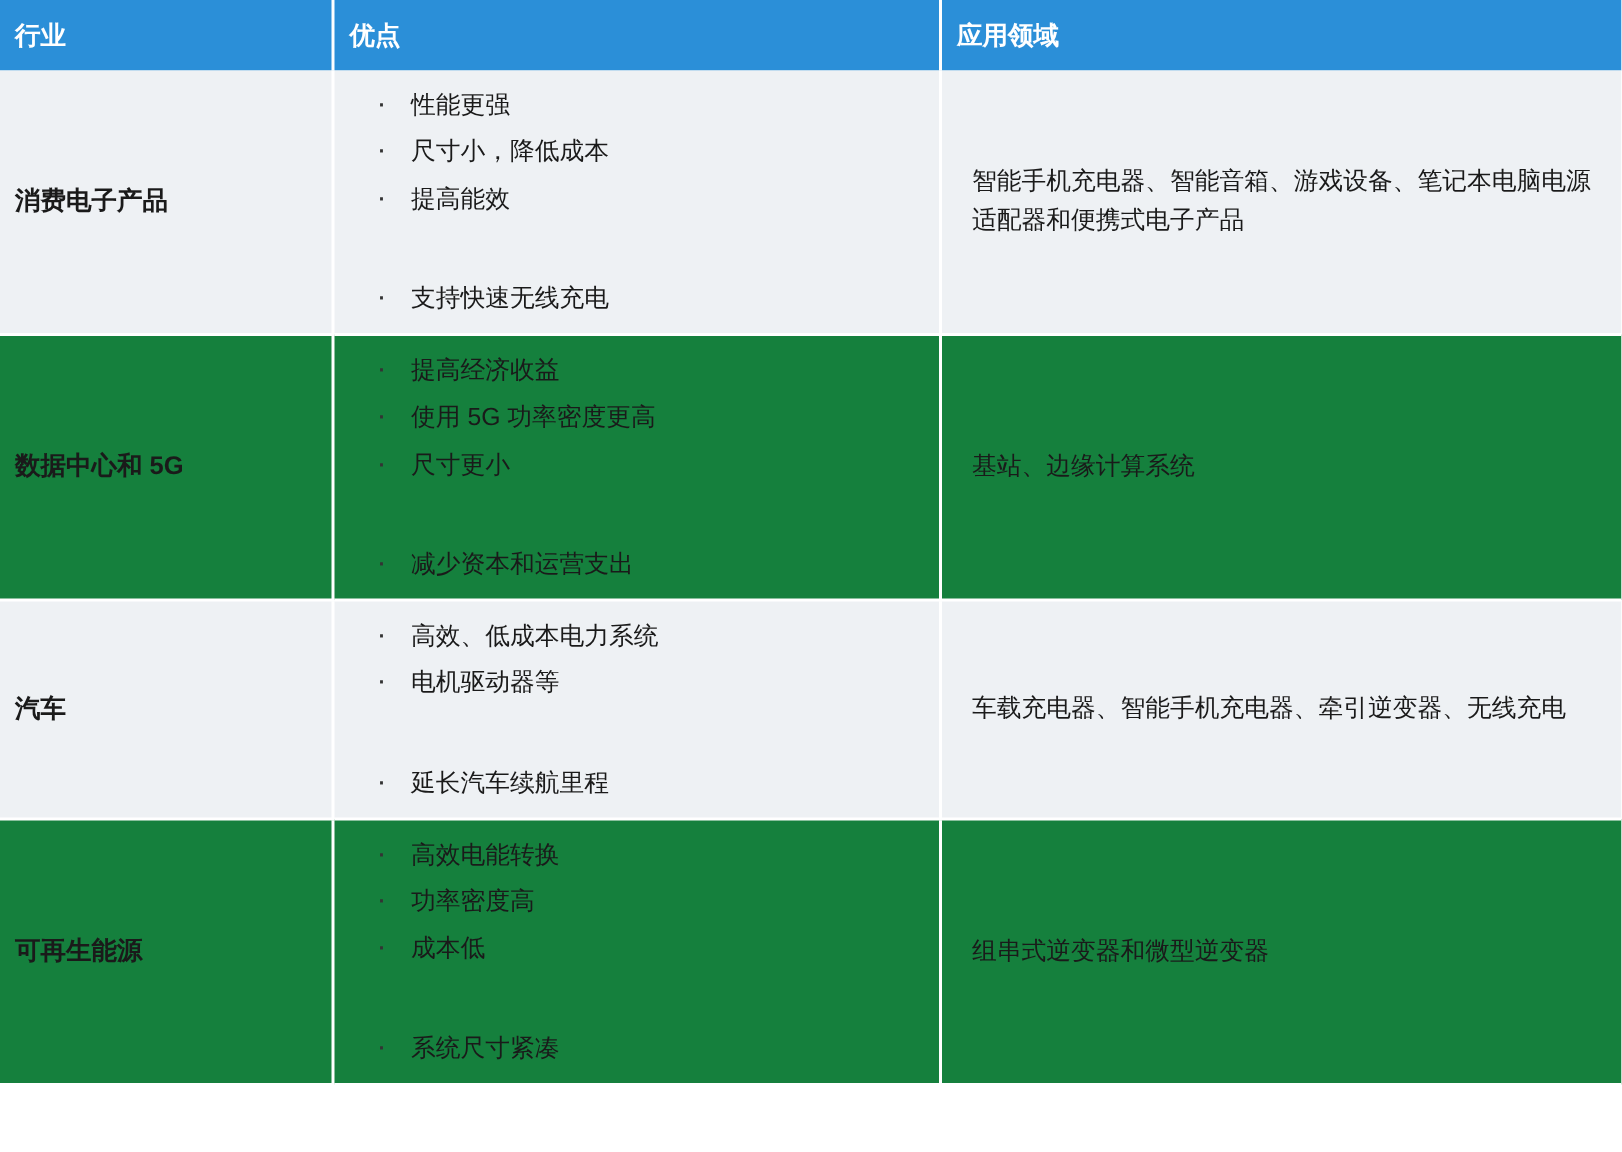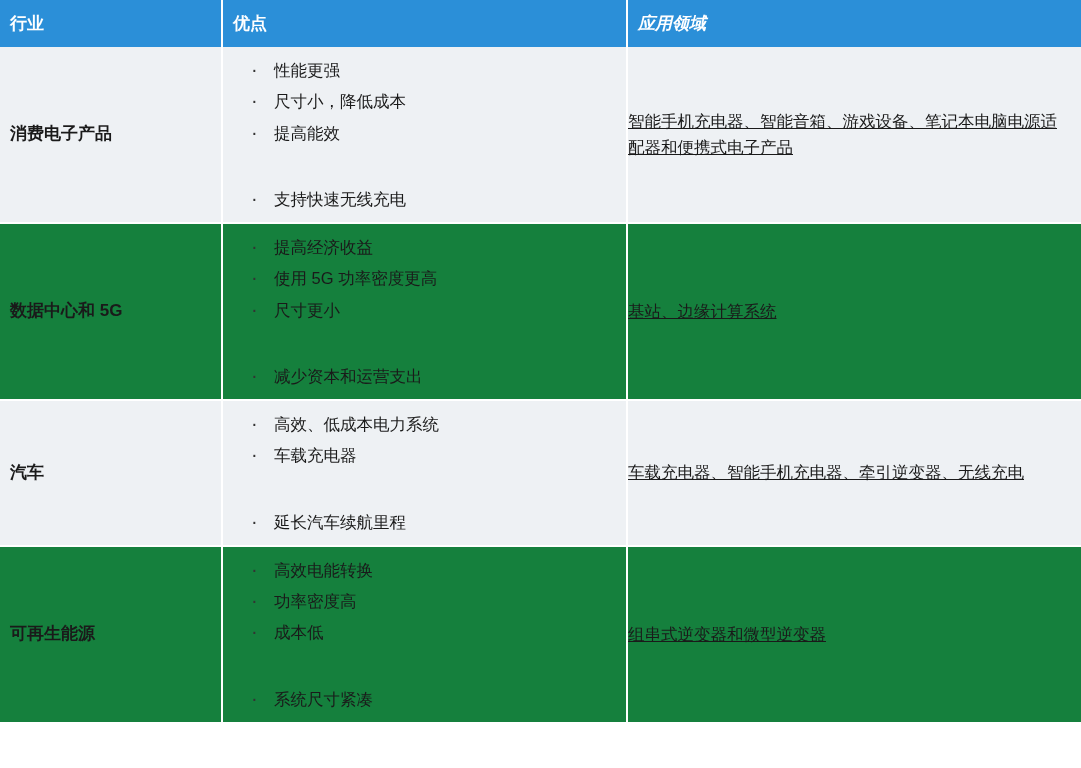--- a/index.html
+++ b/index.html
@@ -31,21 +31,21 @@
     background: #2b8fd8;
     color: #ffffff;
     font-size: 17px;
     font-weight: bold;
     text-align: left;
     padding: 9px 10px 10px 10px;
     border-right: 2px solid #ffffff;
     vertical-align: middle;
     height: 28px;
   }
-  thead th:last-child { border-right: none; font-style: italic; }
+  thead th:last-child { border-right: none; }
 
   tbody td {
     vertical-align: middle;
     border-right: 2px solid #ffffff;
     border-bottom: 2px solid #ffffff;
     padding: 8px 12px;
     font-size: 16.5px;
     color: #1a1a1a;
     line-height: 1.55;
   }
@@ -53,21 +53,21 @@
 
   tbody tr.row-light td { background: #eef1f4; }
   tbody tr.row-blue  td { background: #15803d; }
 
   td.industry {
     font-weight: bold;
     font-size: 17px;
     padding-left: 10px;
   }
   td.benefits { padding-left: 18px; }
-  td.apps { padding-left: 0; text-decoration: underline; }
+  td.apps { padding-left: 20px; }
 
   ul.bullets {
     margin: 0;
     padding: 0;
     list-style: none;
   }
   ul.bullets li {
     position: relative;
     padding-left: 33px;
     margin: 9px 0;
@@ -136,21 +136,21 @@
         <td class="apps">
           <span class="apps-text">基站、边缘计算系统</span>
         </td>
       </tr>
 
       <tr class="row-light">
         <td class="industry">汽车</td>
         <td class="benefits">
           <ul class="bullets">
             <li>高效、低成本电力系统</li>
-            <li>车载充电器</li>
+            <li>电机驱动器等</li>
             <li>延长汽车续航里程</li>
           </ul>
         </td>
         <td class="apps">
           <span class="apps-text">车载充电器、智能手机充电器、牵引逆变器、无线充电</span>
         </td>
       </tr>
 
       <tr class="row-blue">
         <td class="industry">可再生能源</td>

